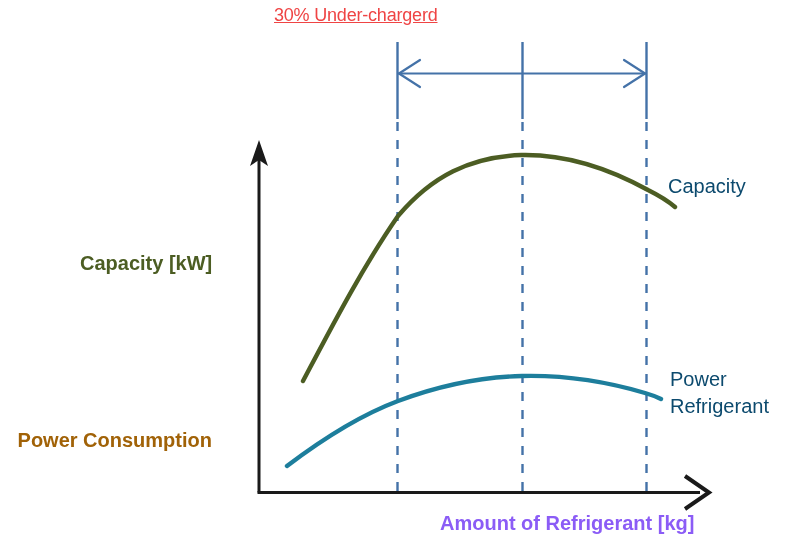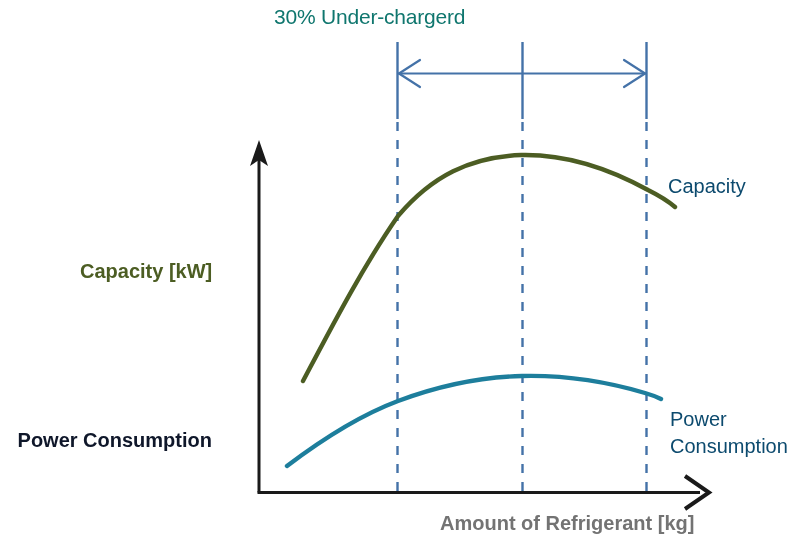--- a/index.html
+++ b/index.html
@@ -14,65 +14,66 @@
     position: relative;
     width: 800px;
     height: 549px;
     background: #ffffff;
     overflow: hidden;
   }
   .abs { position: absolute; }
 
   
   .range-label {
-    font-size: 21px;
-    color: #0f766e;
+    font-size: 18px;
+    color: #ef4444;
     font-weight: 400;
     white-space: nowrap;
     letter-spacing: -0.2px;
+    text-decoration: underline;
   }
   #label-under { left: 274px; top: 5px; }
   #label-over  { left: 568px; top: 5px; }
 
   
   .axis-title {
     font-weight: bold;
     white-space: nowrap;
   }
   #ytitle-capacity {
     left: 80px;
-    top: 260px;
+    top: 252px;
     font-size: 20px;
     color: #4c5d23;
   }
   #ytitle-power {
     left: 8px;
     top: 425px;
     font-size: 20px;
-    color: #0f172a;
+    color: #a16207;
     width: 204px;
     text-align: right;
     line-height: 30px;
   }
   #xtitle-refrigerant {
     left: 440px;
     top: 512px;
     font-size: 20px;
-    color: #737373;
+    color: #8b5cf6;
   }
 
   
   .curve-label {
     font-size: 20px;
     color: #0c4a6e;
     white-space: nowrap;
     line-height: 27px;
   }
   #curvelabel-capacity { left: 668px; top: 173px; }
-  #curvelabel-power    { left: 670px; top: 366px; margin-top: 40px; }
+  #curvelabel-power    { left: 670px; top: 366px; }
 
   svg { display: block; }
 </style>
 </head>
 <body>
 
 <div id="chart-root">
 
   <div class="abs range-label" id="label-under">30% Under-chargerd</div>
 
@@ -119,21 +120,21 @@
              C 320,441 358,416 398,401
              C 438,386 480,377 522,376
              C 564,375 608,382 645,393
              C 652,395 657,397 661,399" fill="none" stroke="#1d7e9c" stroke-width="4.4" stroke-linecap="round" stroke-linejoin="round"></path>
   </svg>
 
   <div class="abs curve-label" id="curvelabel-capacity">Capacity</div>
 
   <div class="abs curve-label" id="curvelabel-power">
     <div>Power</div>
-    <div>Consumption</div>
+    <div>Refrigerant</div>
   </div>
 
   <div class="abs axis-title" id="ytitle-capacity">Capacity [kW]</div>
 
   <div class="abs axis-title" id="ytitle-power">
     <div>Power Consumption</div>
   </div>
 
   <div class="abs axis-title" id="xtitle-refrigerant">Amount of Refrigerant [kg]</div>
 

